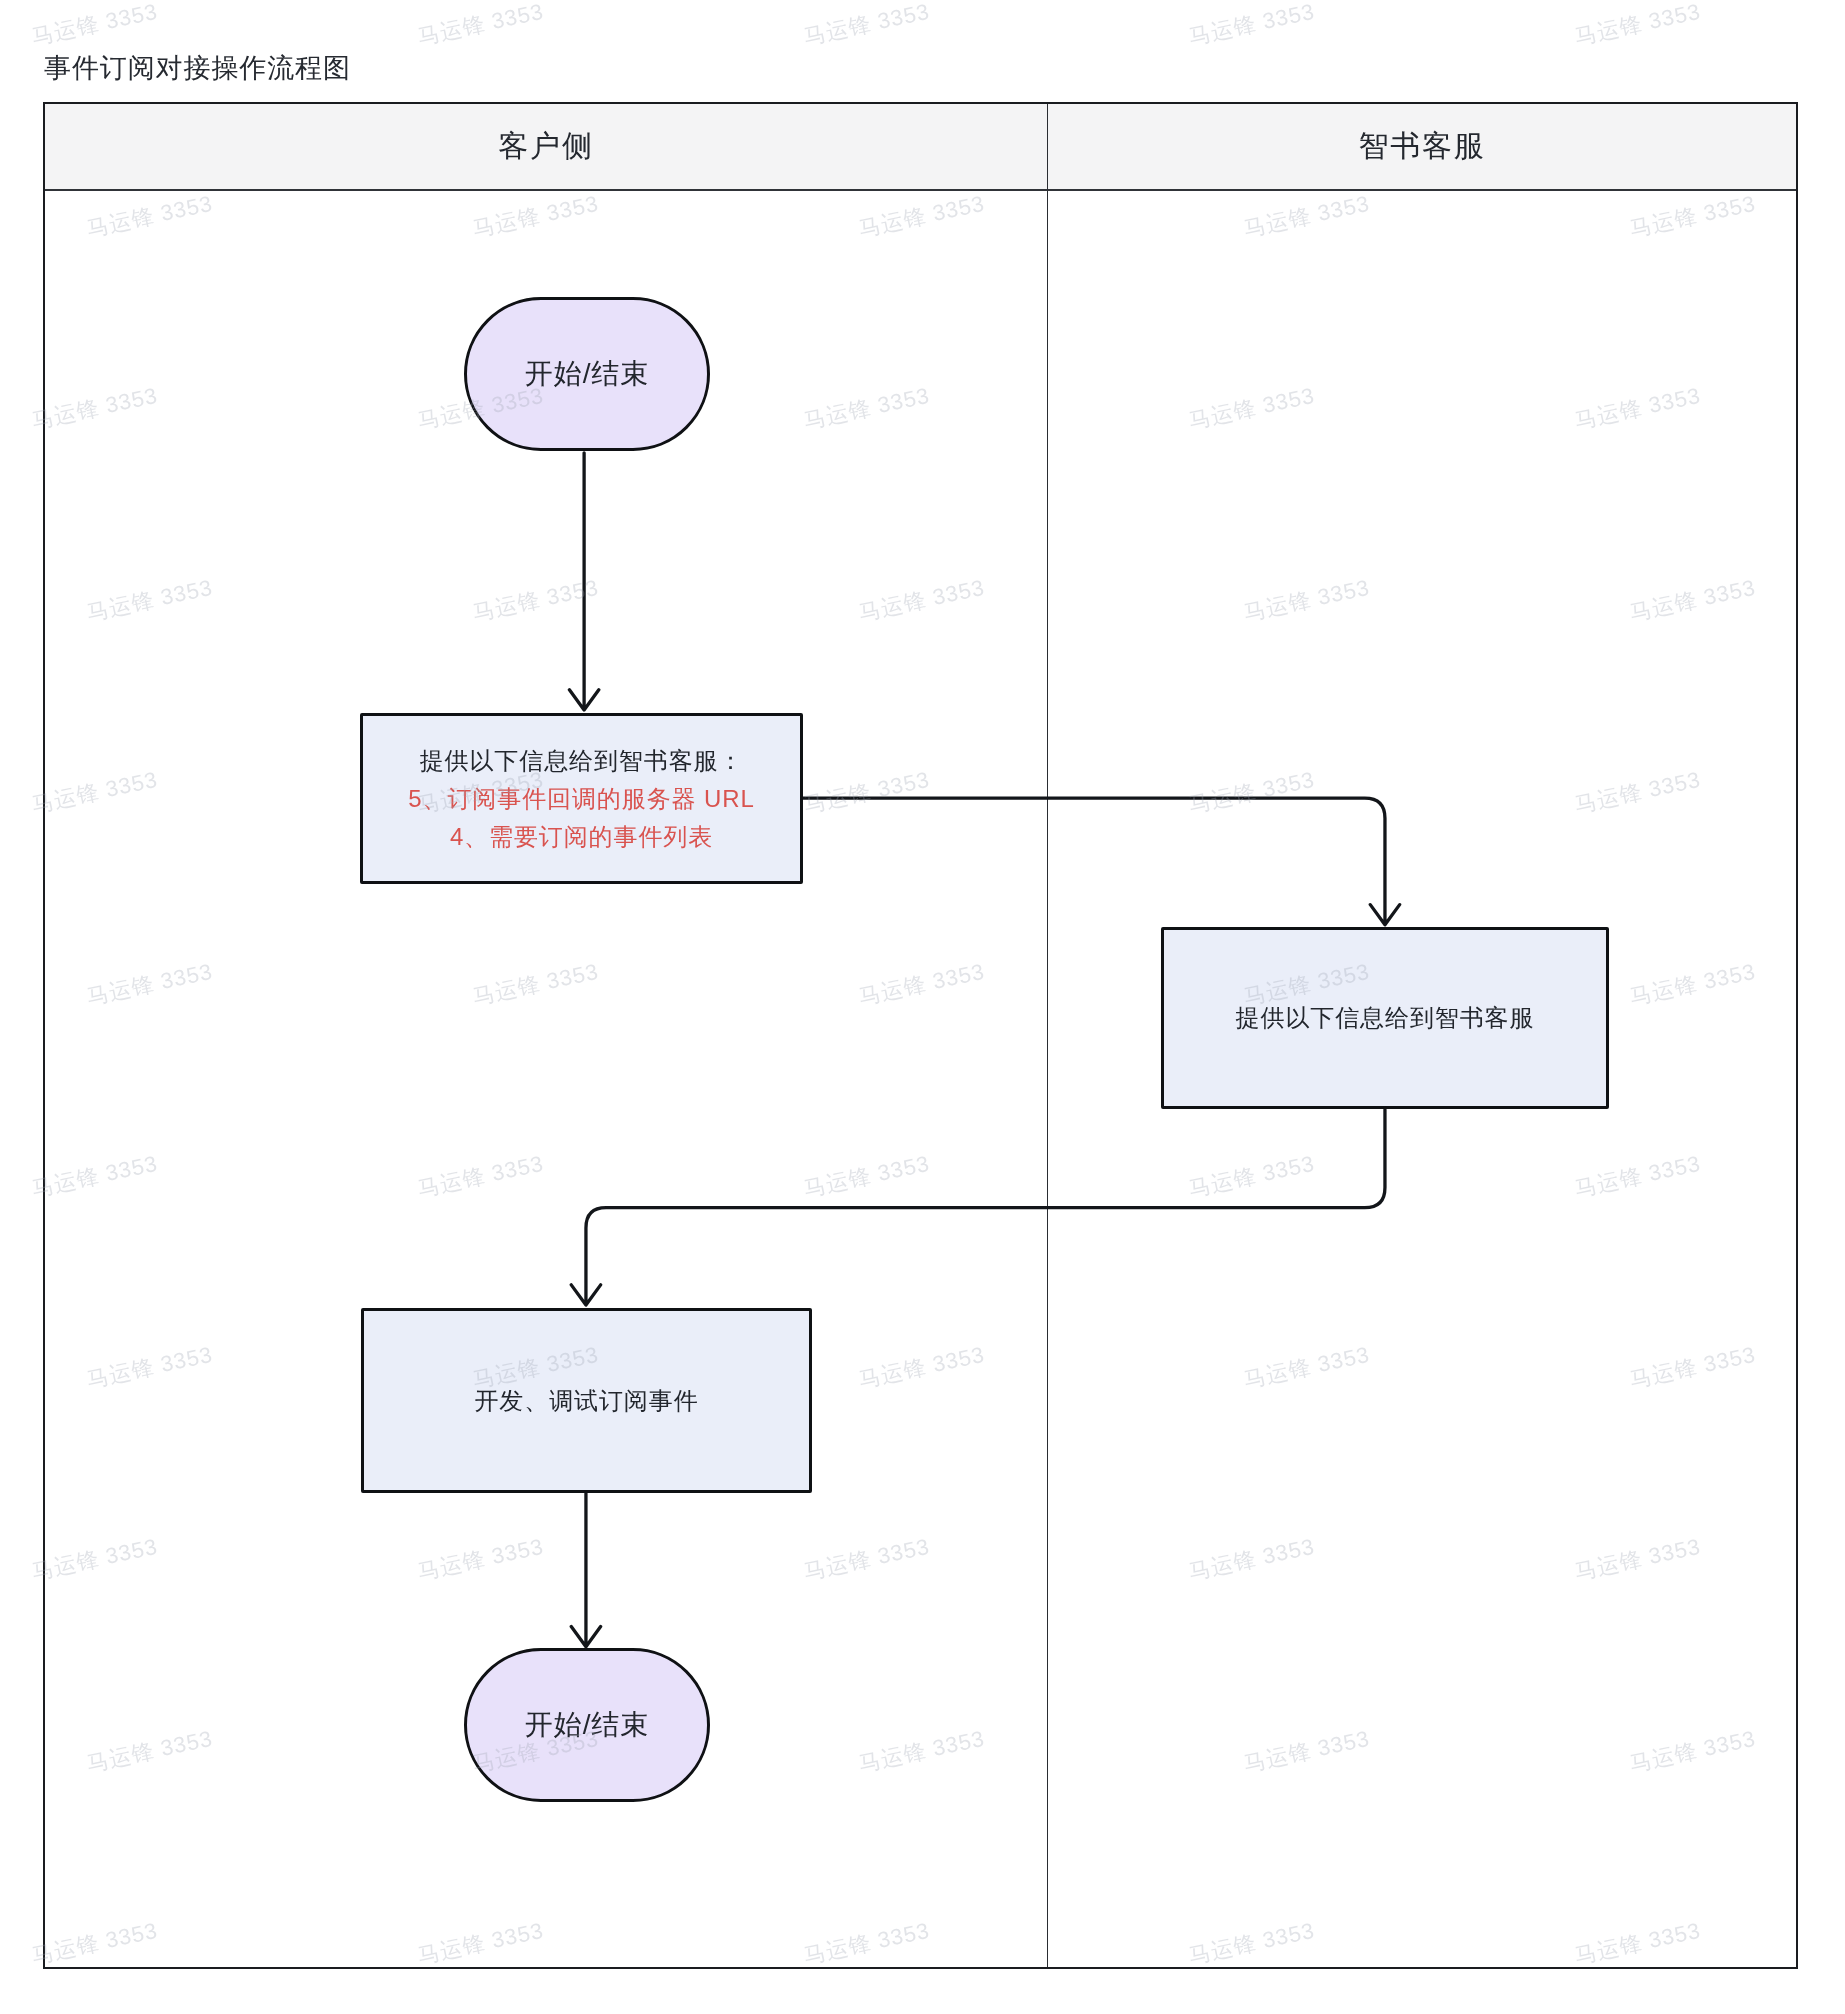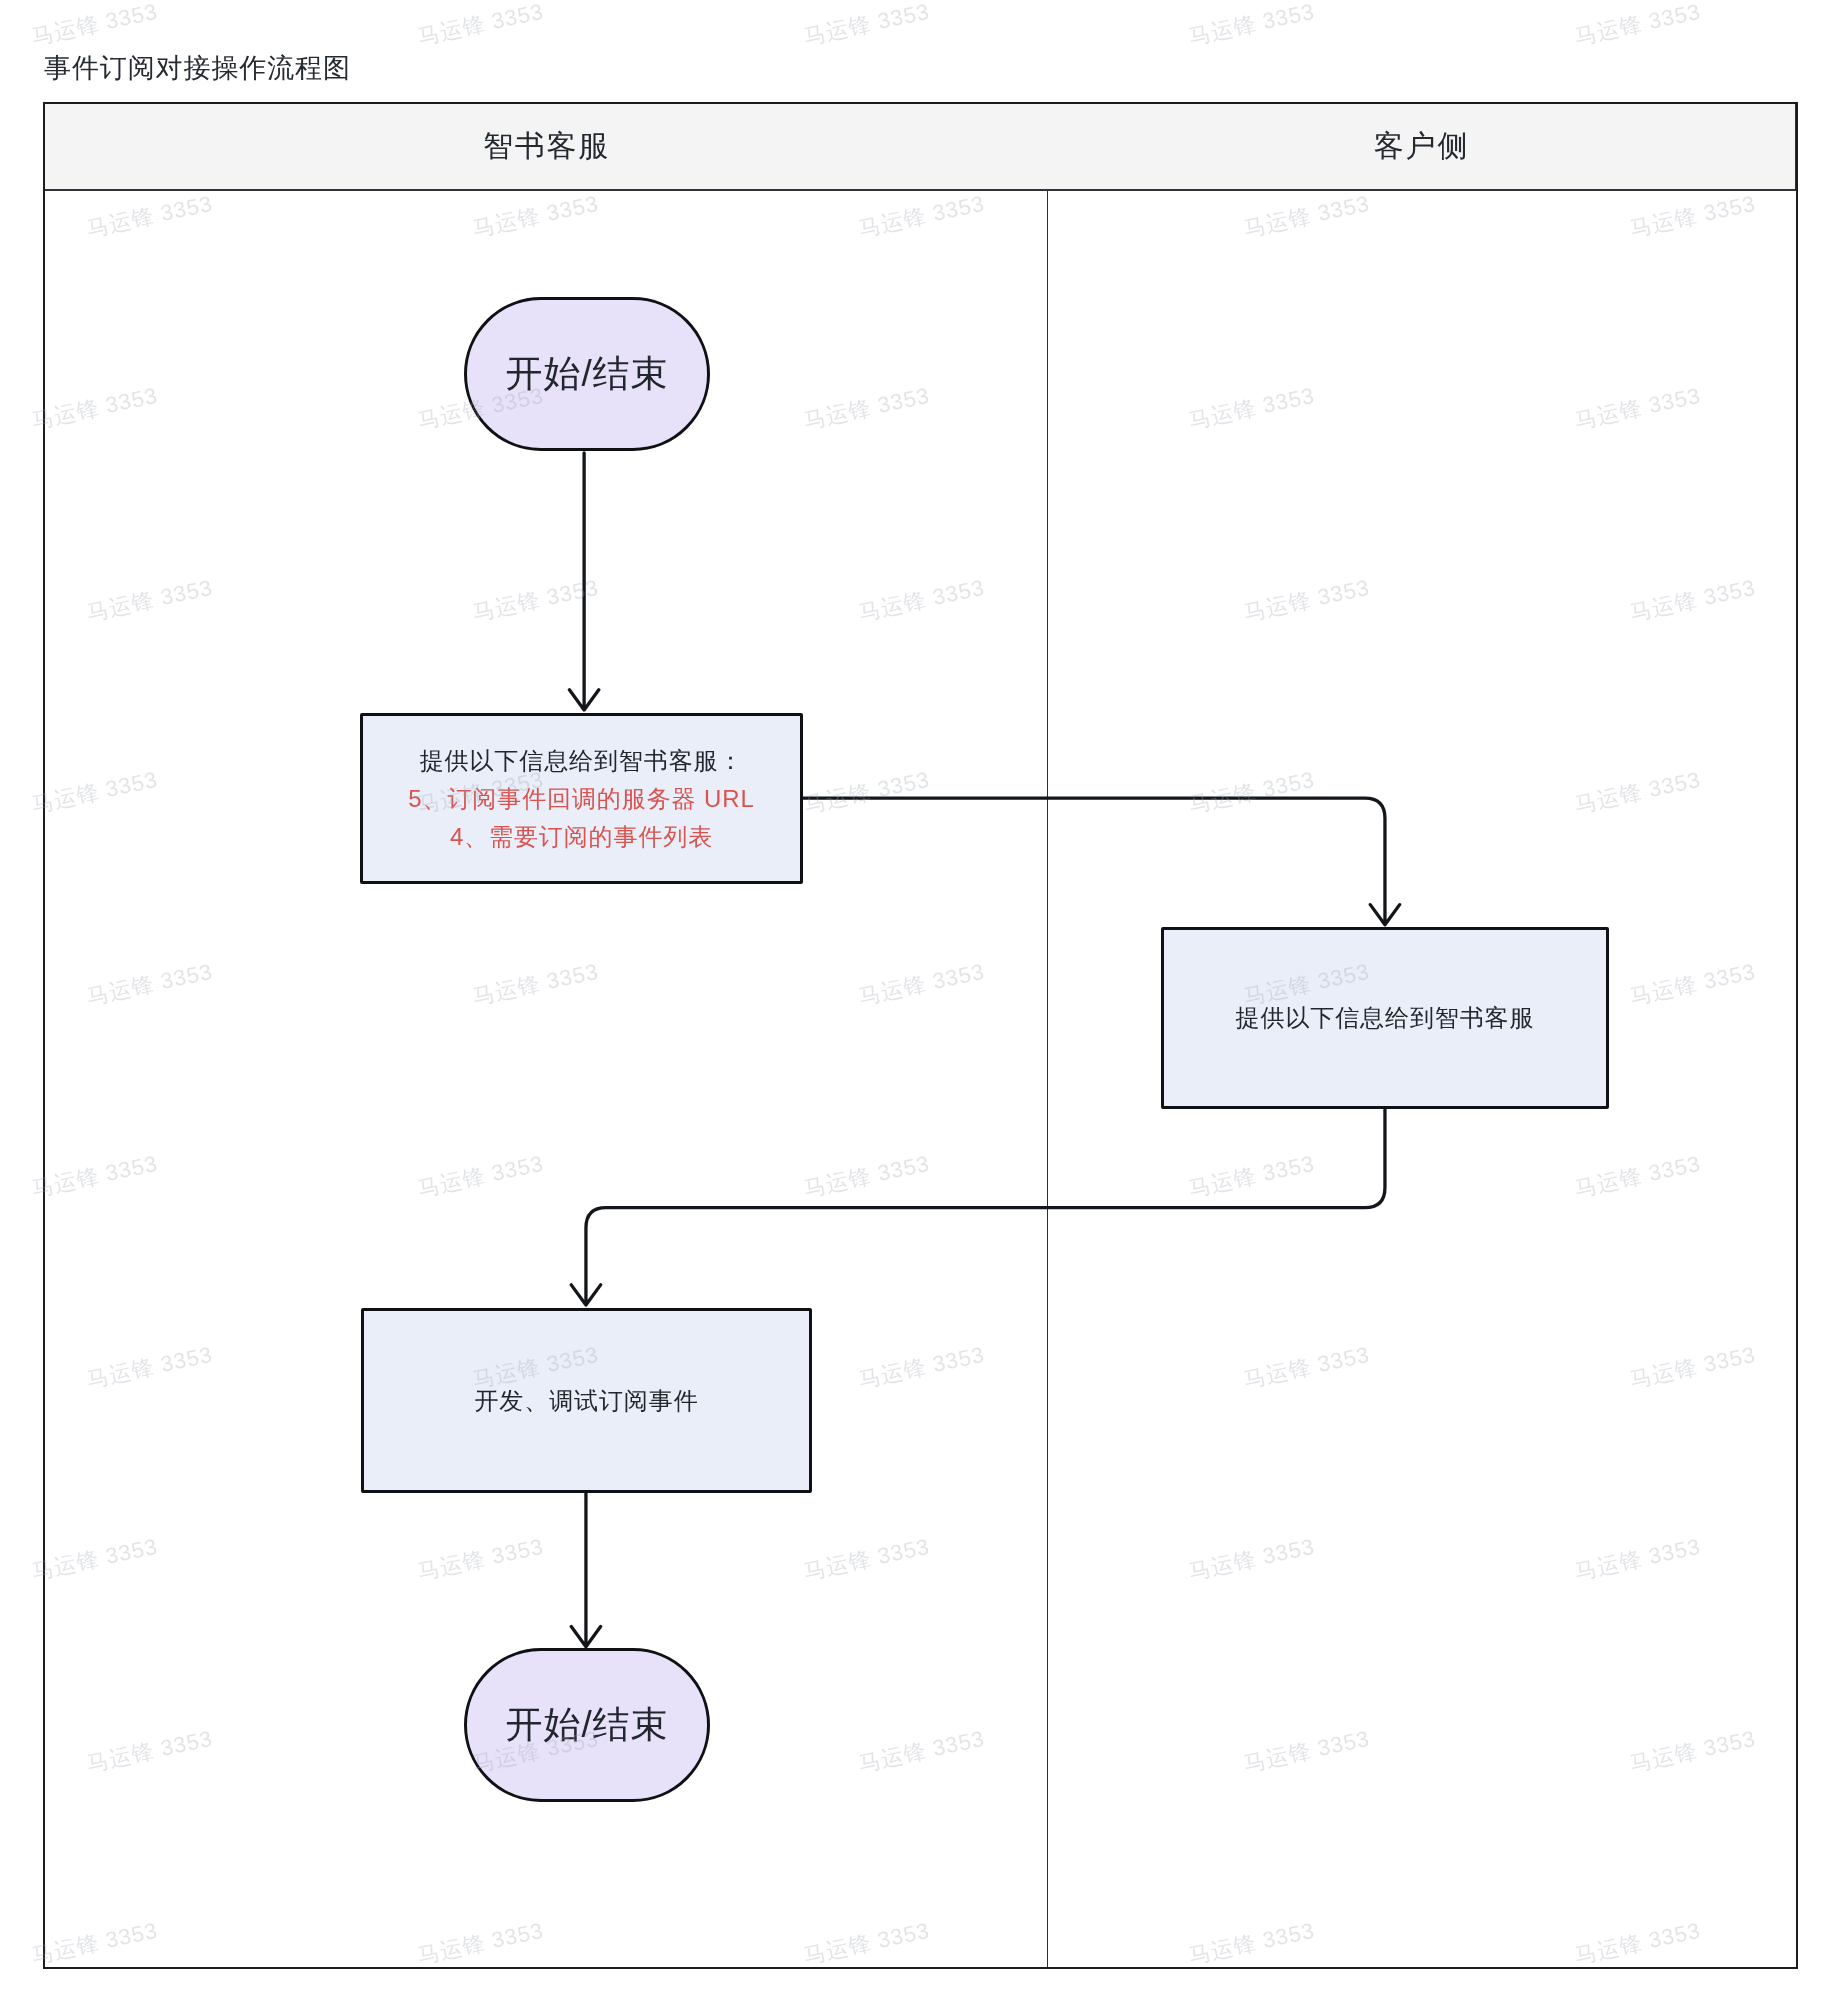--- a/index.html
+++ b/index.html
@@ -71,21 +71,21 @@
     border:3.7px solid #0F1114;
     display:flex;flex-direction:column;
     align-items:center;justify-content:center;
     text-align:center;
     z-index:3;
     background:var(--process-fill);
   }
   .node.terminal{
     background:var(--terminal-fill);
     border-radius:77px;
-    font-size:37px;
+    font-size:28px;
     letter-spacing:0.9px;
   }
   .node.process{
     border-radius:2px;
     font-size:24px;
     letter-spacing:0.9px;
   }
   #node-start{left:464px;top:297px;width:246px;height:154px;}
   #node-provide-info{left:360px;top:713px;width:443px;height:171px;}
   #node-provide-info .ln{line-height:38px;white-space:nowrap;}
@@ -165,22 +165,22 @@
     <span class="wm" style="left: 32px; top: 1942px;">马运锋 3353</span>
     <span class="wm" style="left: 418px; top: 1942px;">马运锋 3353</span>
     <span class="wm" style="left: 804px; top: 1942px;">马运锋 3353</span>
     <span class="wm" style="left: 1189px; top: 1942px;">马运锋 3353</span>
     <span class="wm" style="left: 1575px; top: 1942px;">马运锋 3353</span>
   </div>
 
 <div class="page-title">事件订阅对接操作流程图</div>
 
 <div class="swimlane-table">
+  <div class="lane-header lane-col-left">客户侧</div>
   <div class="lane-header">智书客服</div>
-  <div class="lane-header lane-col-left">客户侧</div>
   <div class="lane-col-left"></div>
   <div></div>
 </div>
 
 <svg id="connector-svg" viewBox="0 0 2010 2194" xmlns="http://www.w3.org/2000/svg">
   <path d="M636 493 L636 770 M620 751 L636 773 L652 751"></path>
   <path d="M874 869 L1486 869 Q1508 869 1508 891 L1508 1004 M1492 985 L1508 1007 L1524 985"></path>
   <path d="M1508 1208 L1508 1293 Q1508 1315 1486 1315 L660 1315 Q638 1315 638 1337 L638 1418 M622 1399 L638 1421 L654 1399"></path>
   <path d="M638 1626 L638 1790 M622 1771 L638 1793 L654 1771"></path>
 </svg>

